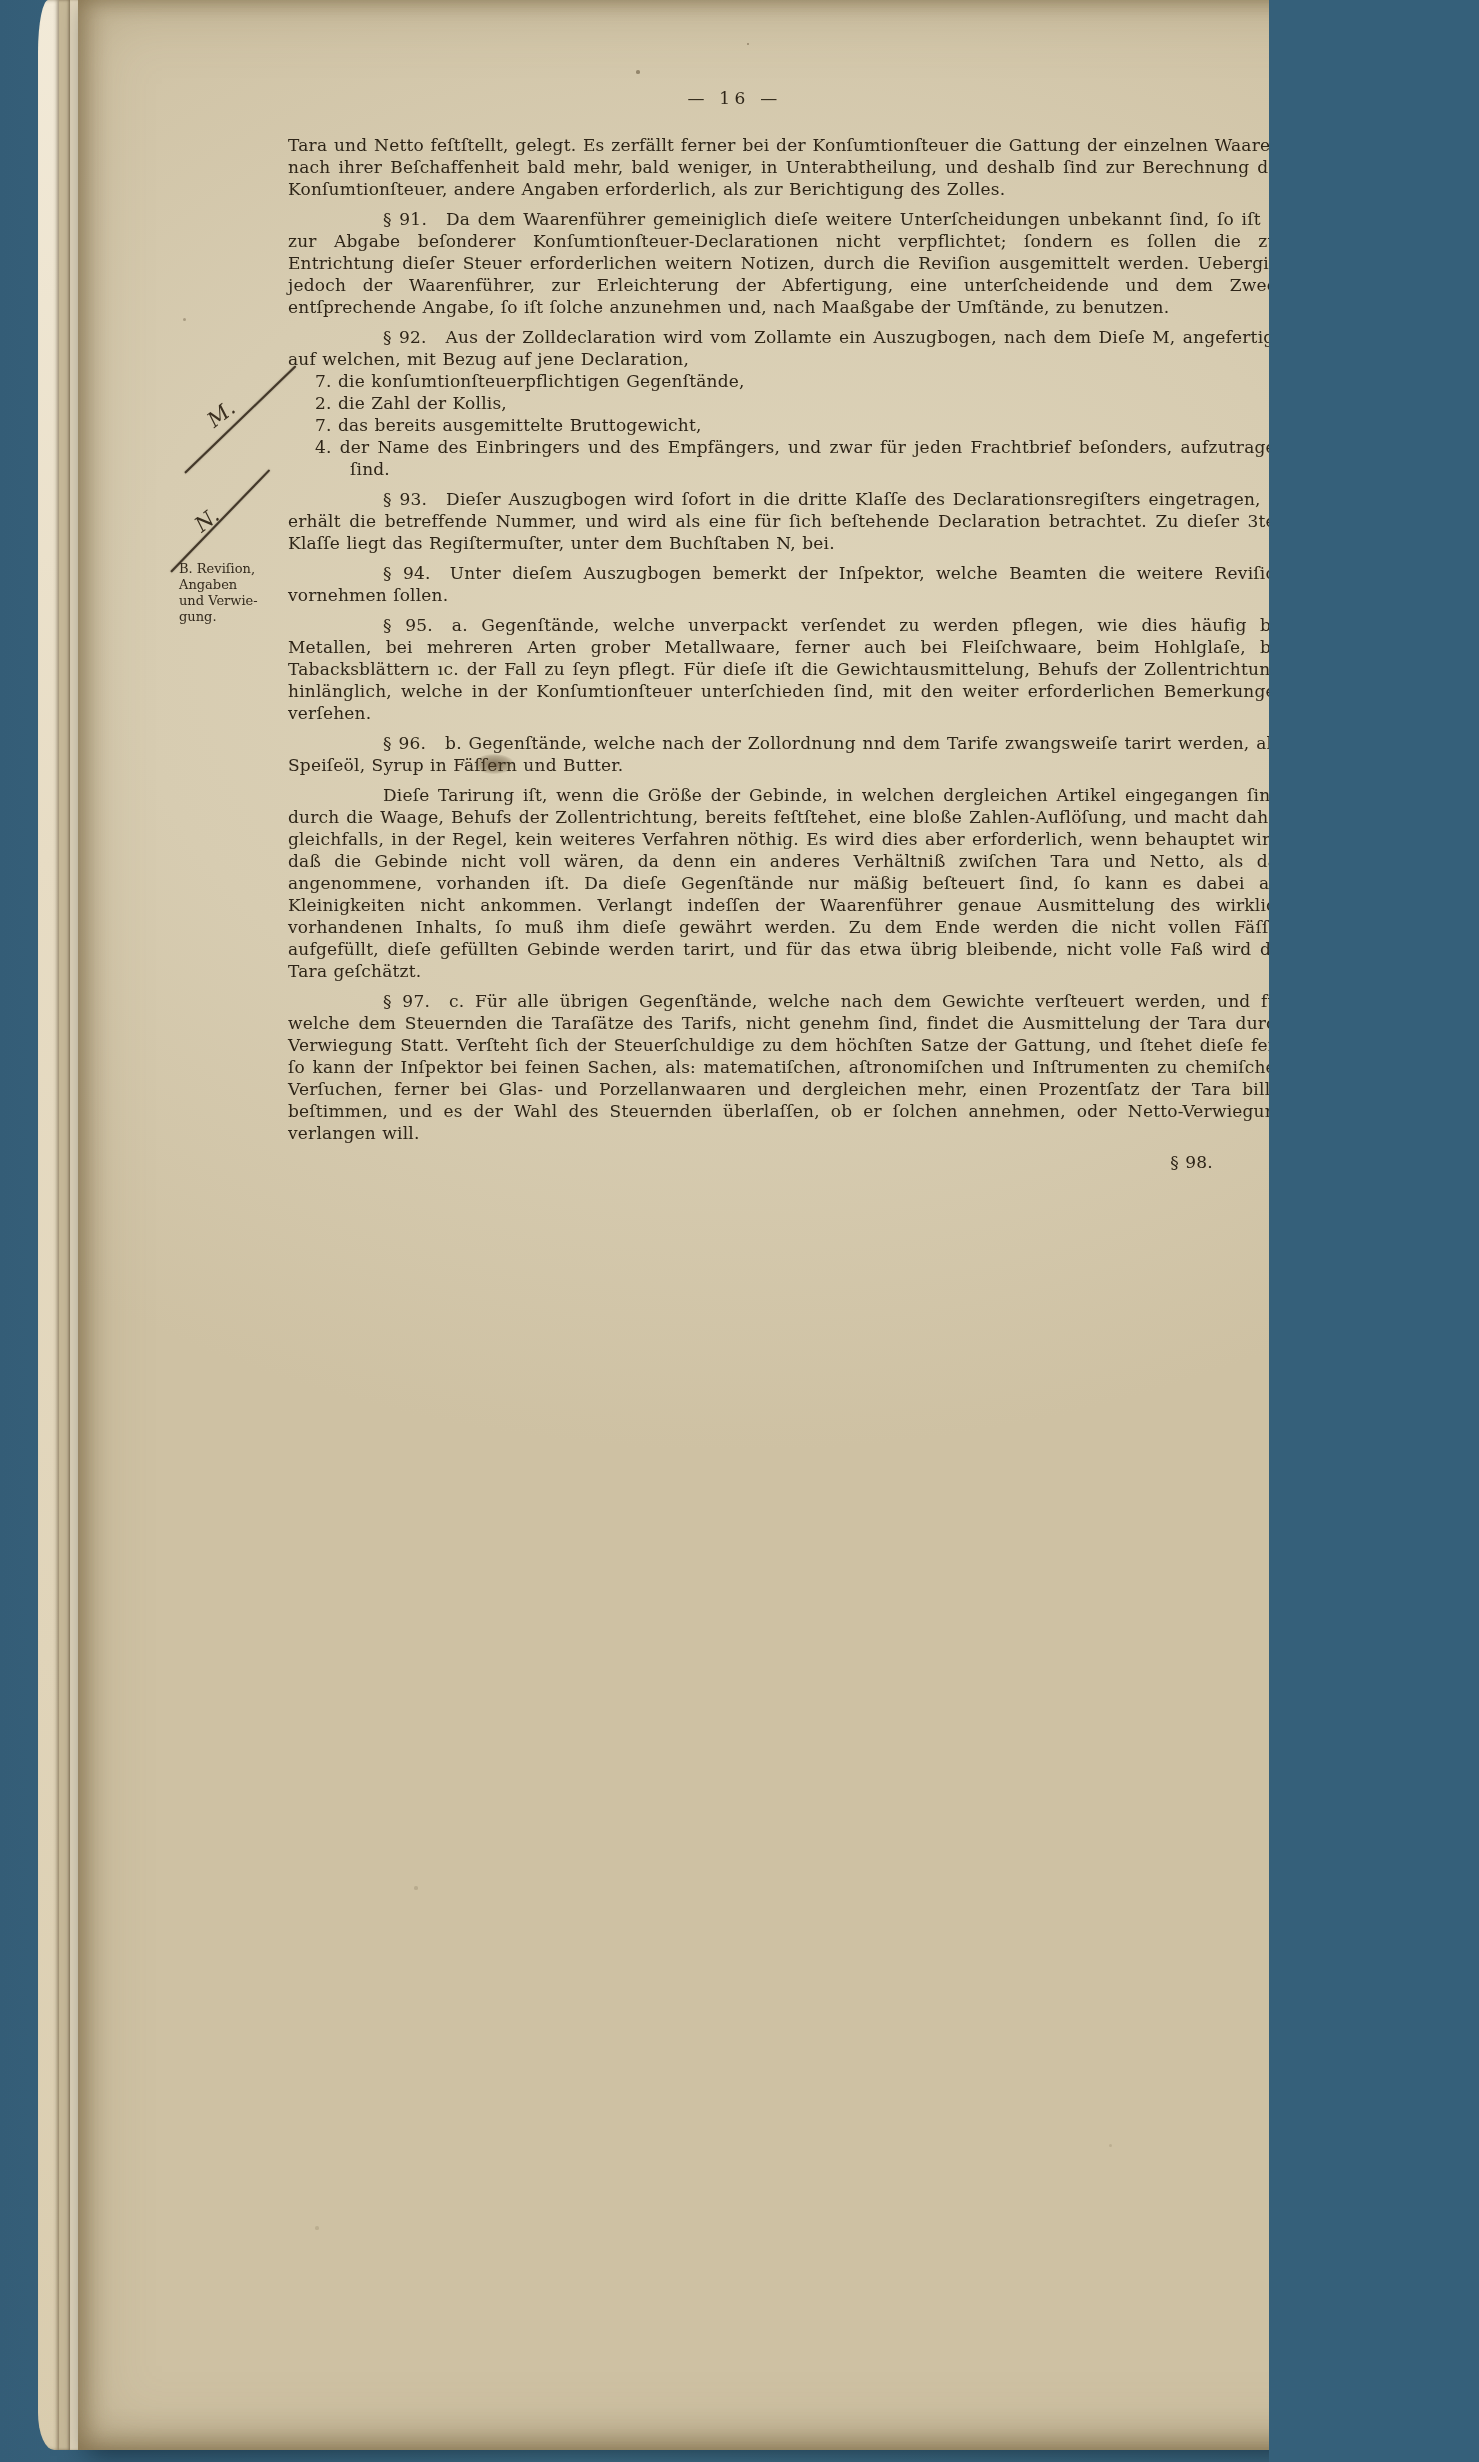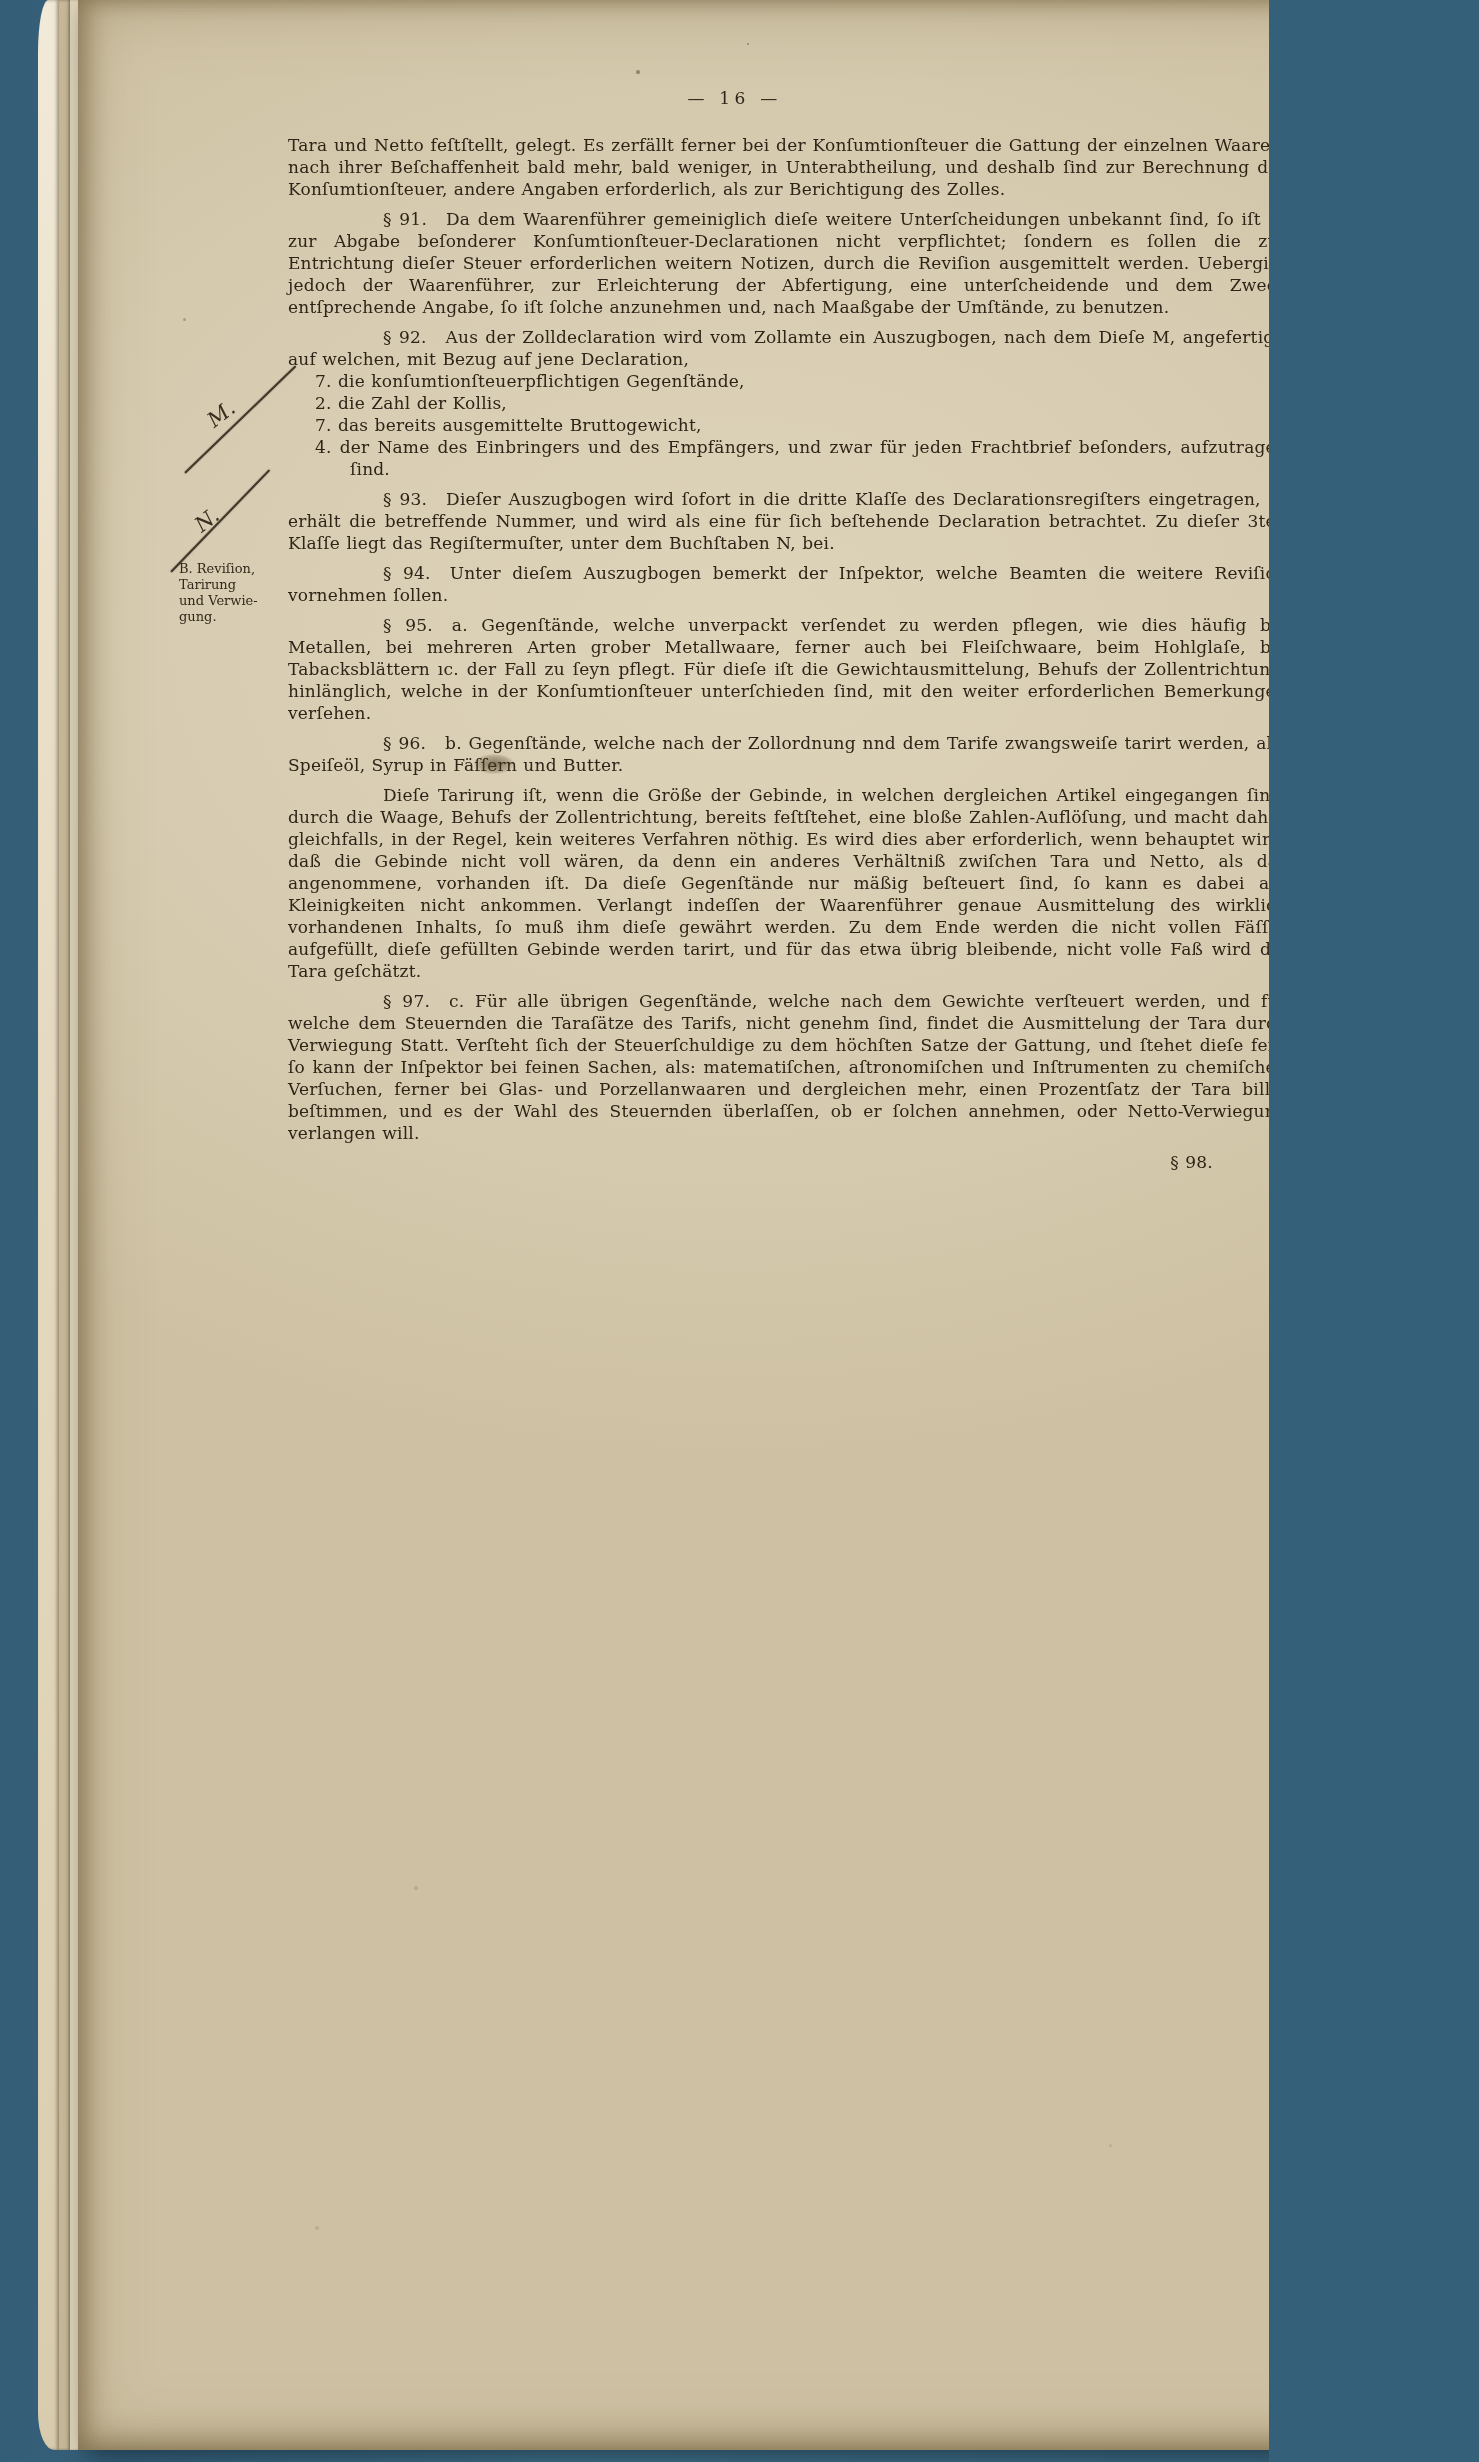--- a/index.html
+++ b/index.html
@@ -105,21 +105,21 @@
 
       <div class="para">
         <div class="slash" id="slash-n"></div>
         <div class="margin-letter" id="letter-n">N.</div>
         <span class="sec-label">§ 93.</span><span>Dieſer Auszugbogen wird ſofort in die dritte Klaſſe des Declarationsregiſters eingetragen, er erhält die betreffende Nummer, und wird als eine für ſich beſtehende Declaration betrachtet.  Zu dieſer 3ten Klaſſe liegt das Regiſtermuſter, unter dem Buchſtaben N, bei.</span>
       </div>
 
       <div class="para">
         <div id="revision-note">
           <div>B. Reviſion,</div>
-          <div>Tarirung</div>
+          <div>Angaben</div>
           <div>und Verwie-</div>
           <div>gung.</div>
         </div>
         <span class="sec-label">§ 94.</span><span>Unter dieſem Auszugbogen bemerkt der Inſpektor, welche Beamten die weitere Reviſion vornehmen ſollen.</span>
       </div>
 
 
       <div class="para"><span class="sec-label">§ 95.</span><span>a. Gegenſtände, welche unverpackt verſendet zu werden pflegen, wie dies häufig bei Metallen, bei mehreren Arten grober Metallwaare, ferner auch bei Fleiſchwaare, beim Hohlglaſe, bei Tabacksblättern ıc. der Fall zu ſeyn pflegt.  Für dieſe iſt die Gewichtausmittelung, Behufs der Zollentrichtung, hinlänglich, welche in der Konſumtionſteuer unterſchieden ſind, mit den weiter erforderlichen Bemerkungen verſehen.</span></div>
 
       <div class="para">

